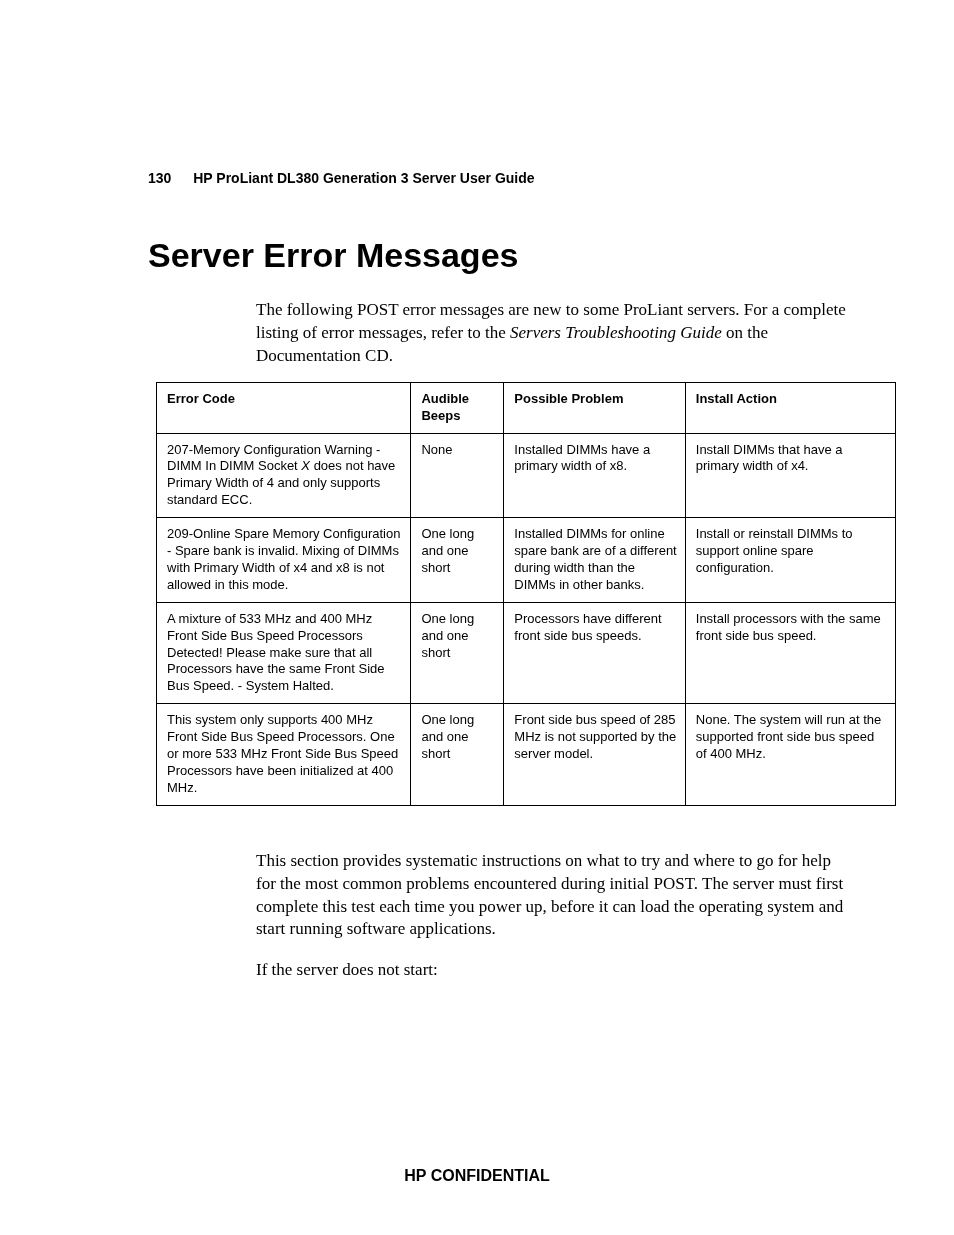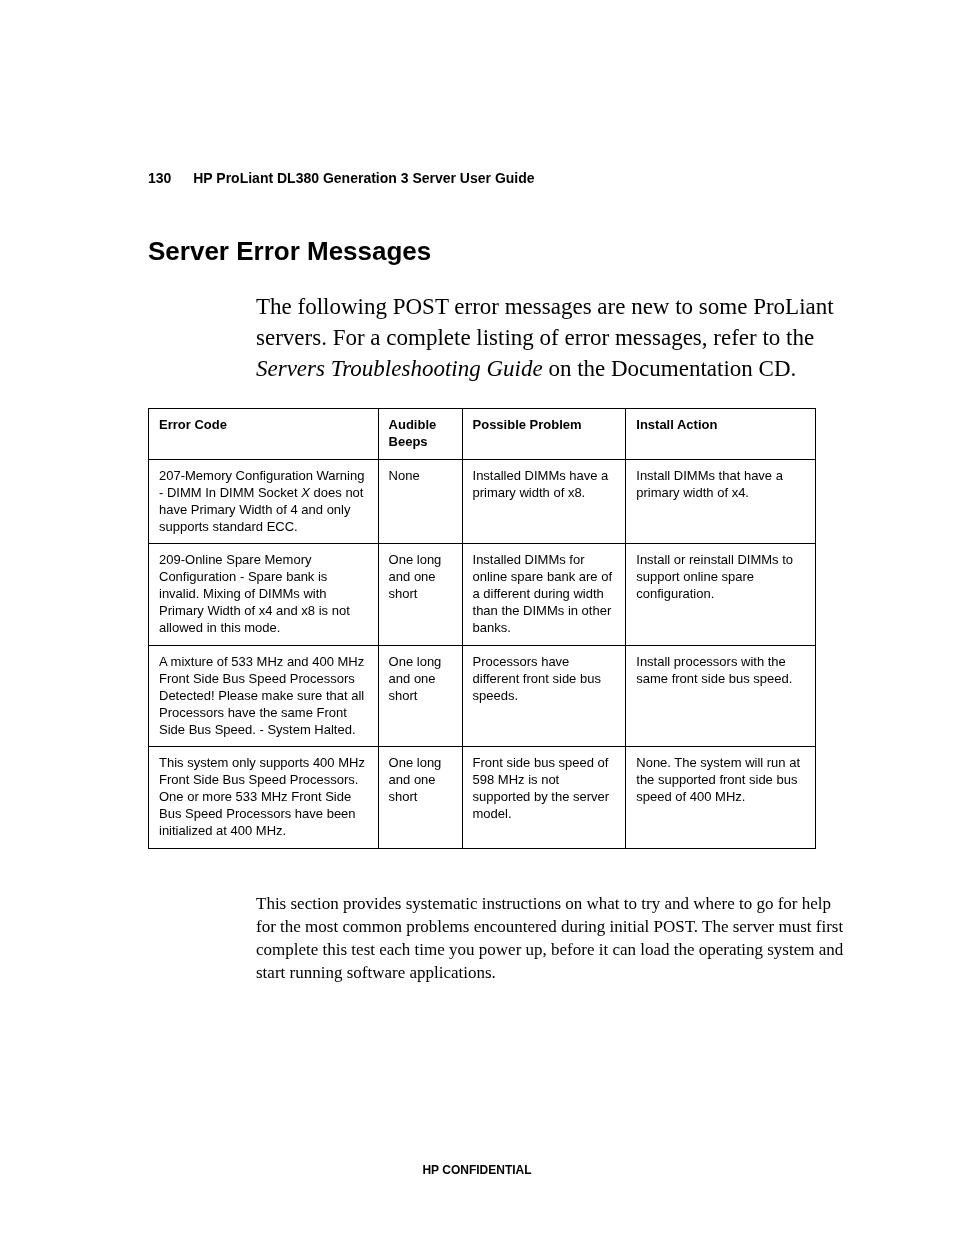--- a/index.html
+++ b/index.html
@@ -15,35 +15,35 @@
     box-sizing: border-box;
     padding: 170px 108px 0 148px;
   }
   .header-line {
     font-size: 14px;
     margin-bottom: 50px;
   }
   .header-line .pg { font-weight: bold; margin-right: 18px; }
   .header-line .title { font-weight: bold; }
   h2 {
-    font-size: 26px;
+    font-size: 34px;
     font-weight: bold;
     margin: 0 0 24px 0;
   }
   .intro {
     font-family: "Times New Roman", Times, serif;
-    font-size: 23px;
+    font-size: 17px;
     line-height: 1.35;
-    margin: 0 0 24px 108px;
+    margin: 0 0 14px 108px;
   }
   .intro .ref { font-style: italic; }
   table {
     border-collapse: collapse;
-    width: 668px;
-    margin-left: 0;
+    width: 740px;
+    margin-left: 8px;
     margin-bottom: 44px;
   }
   th, td {
     border: 1px solid #000;
     padding: 8px 8px 8px 10px;
     font-size: 13px;
     line-height: 1.3;
     vertical-align: top;
     text-align: left;
   }
@@ -54,24 +54,24 @@
   col.c4 { width: 190px; }
   .ital { font-style: italic; }
   .sect2-para {
     font-family: "Times New Roman", Times, serif;
     font-size: 17px;
     line-height: 1.35;
     margin: 0 0 18px 108px;
   }
   .footer {
     position: absolute;
-    bottom: 56px;
+    bottom: 48px;
     left: 0; right: 0;
     text-align: center;
-    font-size: 12px;
+    font-size: 16px;
     line-height: 1.4;
   }
   .footer .conf { font-weight: bold; }
 </style>
 </head>
 <body>
 
 <div class="page">
 
   <div class="header-line">
@@ -115,26 +115,27 @@
       </tr>
       <tr>
         <td>A mixture of 533 MHz and 400 MHz Front Side Bus Speed Processors Detected! Please make sure that all Processors have the same Front Side Bus Speed. - System Halted.</td>
         <td>One long and one short</td>
         <td>Processors have different front side bus speeds.</td>
         <td>Install processors with the same front side bus speed.</td>
       </tr>
       <tr>
         <td>This system only supports 400 MHz Front Side Bus Speed Processors. One or more 533 MHz Front Side Bus Speed Processors have been initialized at 400 MHz.</td>
         <td>One long and one short</td>
-        <td>Front side bus speed of 598 MHz is not supported by the server model.</td>
+        <td>Front side bus speed of 285 MHz is not supported by the server model.</td>
         <td>None. The system will run at the supported front side bus speed of 400 MHz.</td>
       </tr>
     </tbody>
   </table>
 
 
   <p class="sect2-para">This section provides systematic instructions on what to try and where to go for help for the most common problems encountered during initial POST. The server must first complete this test each time you power up, before it can load the operating system and start running software applications.</p>
+  <p class="sect2-para">If the server does not start:</p>
 
   <div class="footer">
     <div class="conf">HP CONFIDENTIAL</div>
   </div>
 
 </div>
 
 </body></html>

